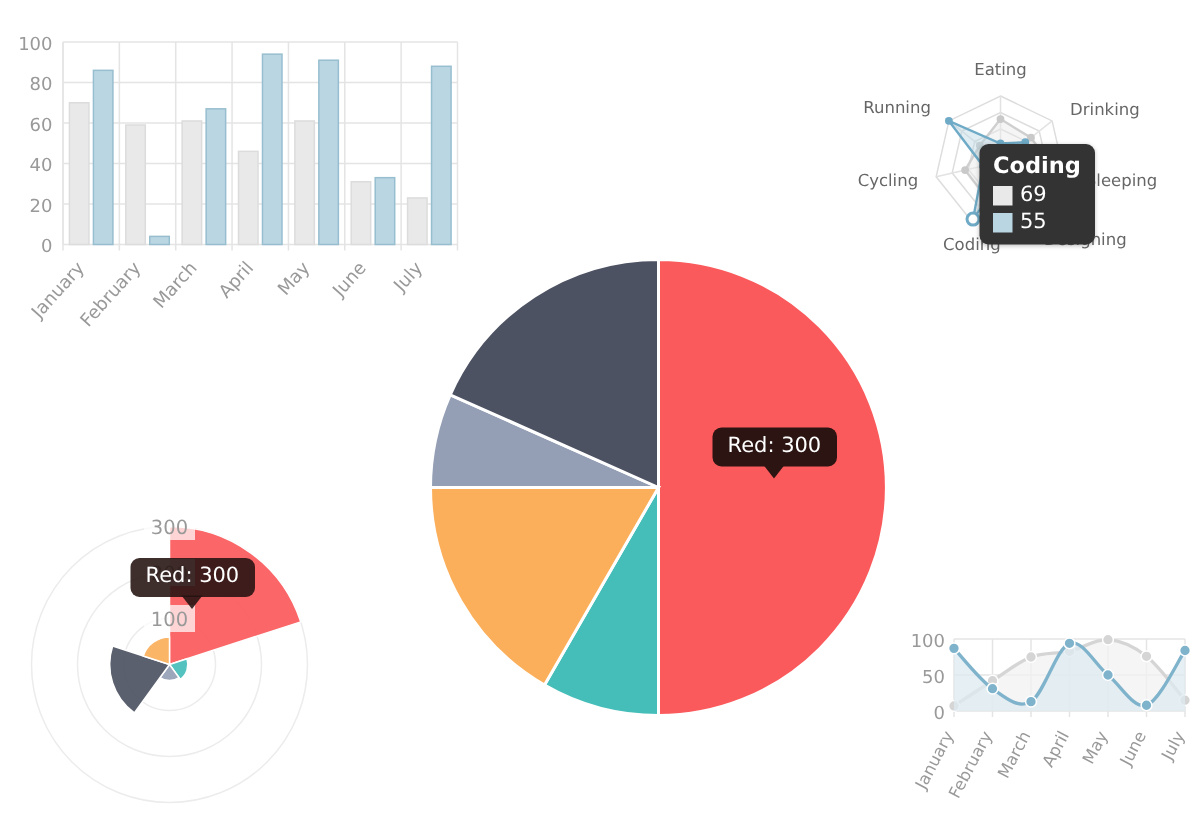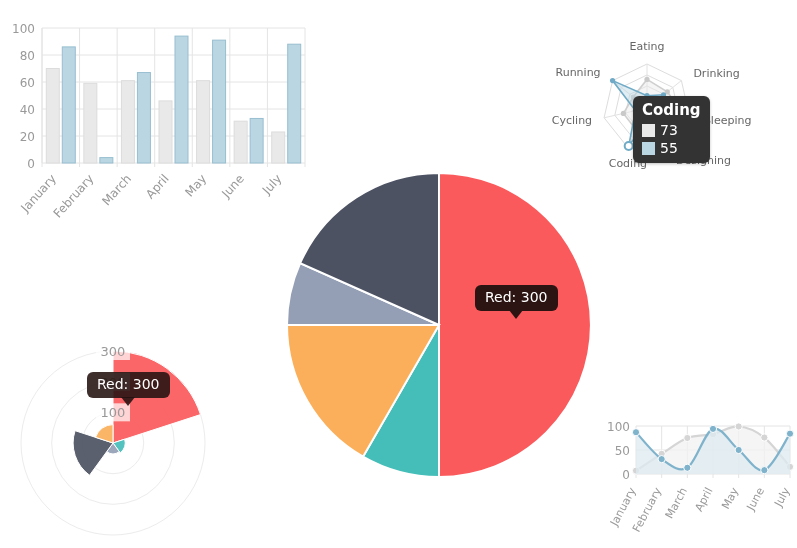--- a/index.html
+++ b/index.html
@@ -13,21 +13,21 @@
     position: relative;
     overflow: hidden;
     font-family: "DejaVu Sans", sans-serif;
   }
   .panel { position: absolute; }
 
   
   #bar-chart { left: 0px; top: 0px; width: 320px; height: 220px; }
 
   
-  #radar-chart { left: 525px; top: 28px; width: 249px; height: 155px; }
+  #radar-chart { left: 545px; top: 28px; width: 249px; height: 155px; }
   .tooltip-radar {
     position: absolute;
     left: 108px;
     top: 68px;
     background: #333333;
     border-radius: 6px;
     padding: 5px 9px 6px 9px;
     color: #ffffff;
     z-index: 40;
     box-shadow: 0 1px 3px rgba(0,0,0,0.25);
@@ -212,21 +212,21 @@
         <text x="151.09088452117257" y="135.64263018770646" text-anchor="start" font-size="11" fill="#666666" font-family="&quot;DejaVu Sans&quot;, sans-serif">Designing</text>
         <text x="102.90911547882745" y="138.64263018770646" text-anchor="middle" font-size="11" fill="#666666" font-family="&quot;DejaVu Sans&quot;, sans-serif">Coding</text>
         <text x="67.10317186399976" y="95.79092109407785" text-anchor="end" font-size="11" fill="#666666" font-family="&quot;DejaVu Sans&quot;, sans-serif">Cycling</text>
         <text x="75.59941477140669" y="47.56644871821573" text-anchor="end" font-size="11" fill="#666666" font-family="&quot;DejaVu Sans&quot;, sans-serif">Running</text>
       </g>
   </svg>
   <div class="tooltip-radar">
     <div class="tt-title">Coding</div>
     <div class="tt-row">
       <span class="tt-swatch" style="background:#E9E9E9"></span>
-      <span class="tt-val">73</span>
+      <span class="tt-val">69</span>
     </div>
     <div class="tt-row">
       <span class="tt-swatch" style="background:#BBD6E3"></span>
       <span class="tt-val">55</span>
     </div>
   </div>
 </div>
 
 <div class="panel" id="pie-chart">
   <svg width="325" height="330" viewBox="0 0 325 330">

